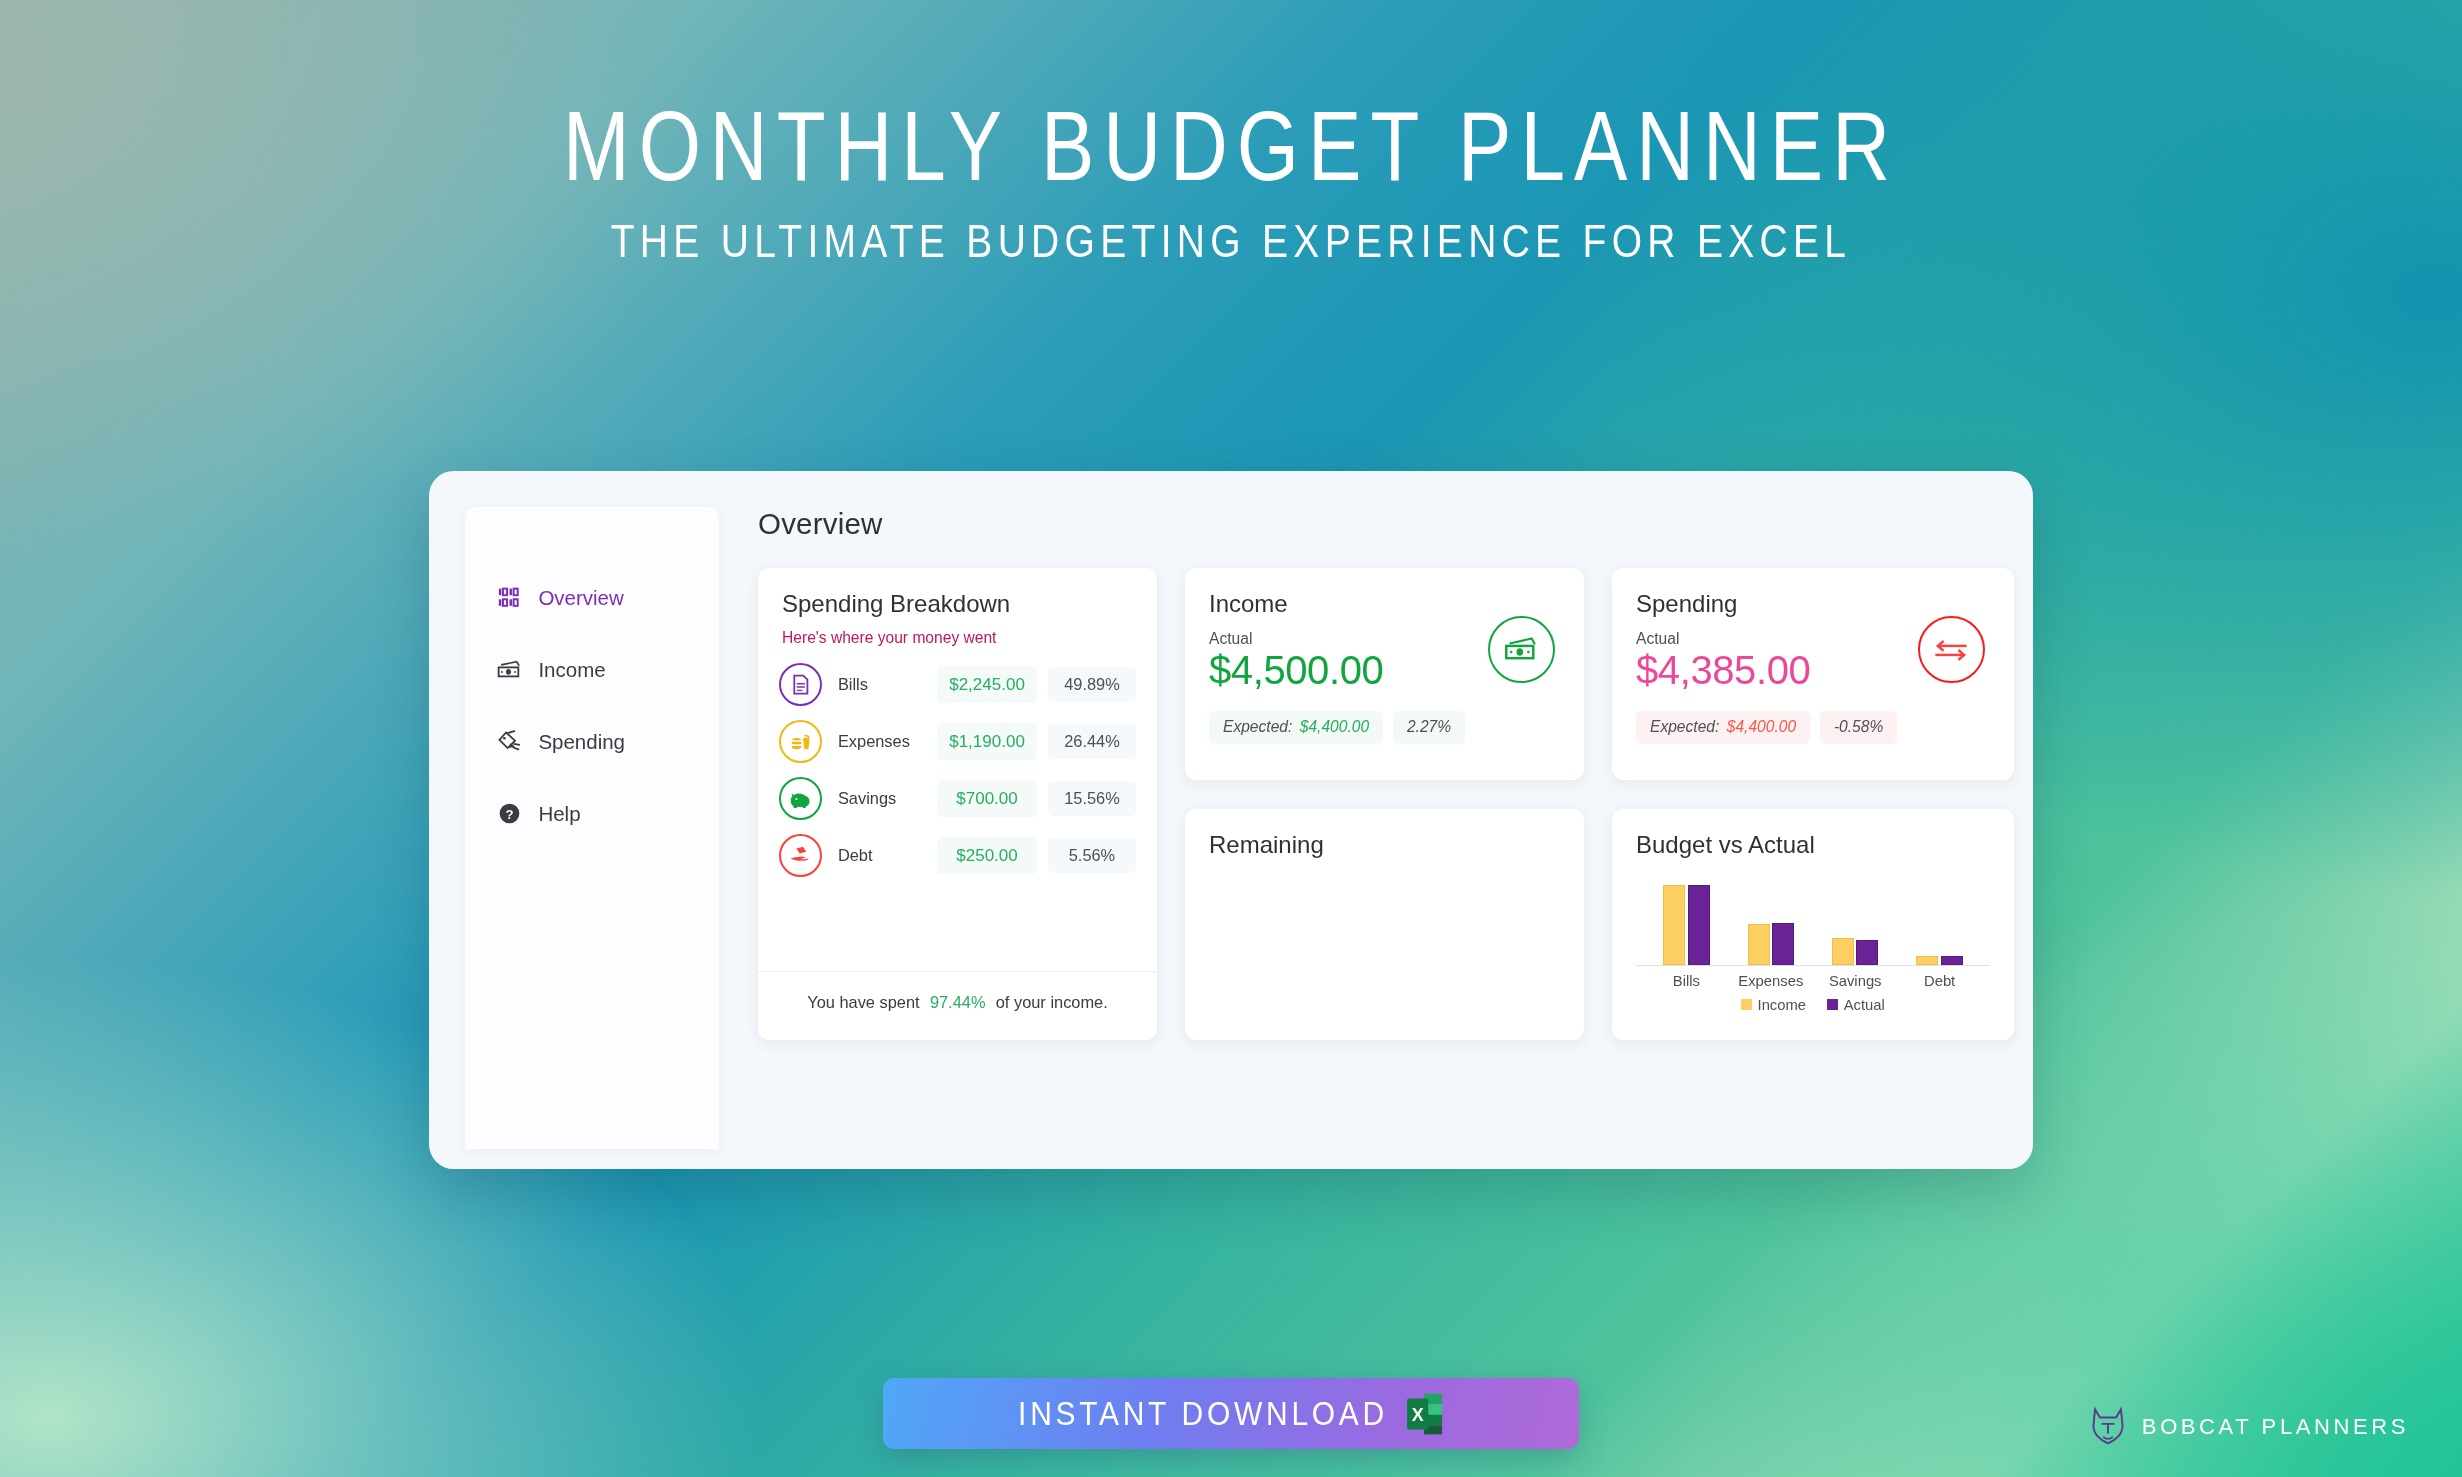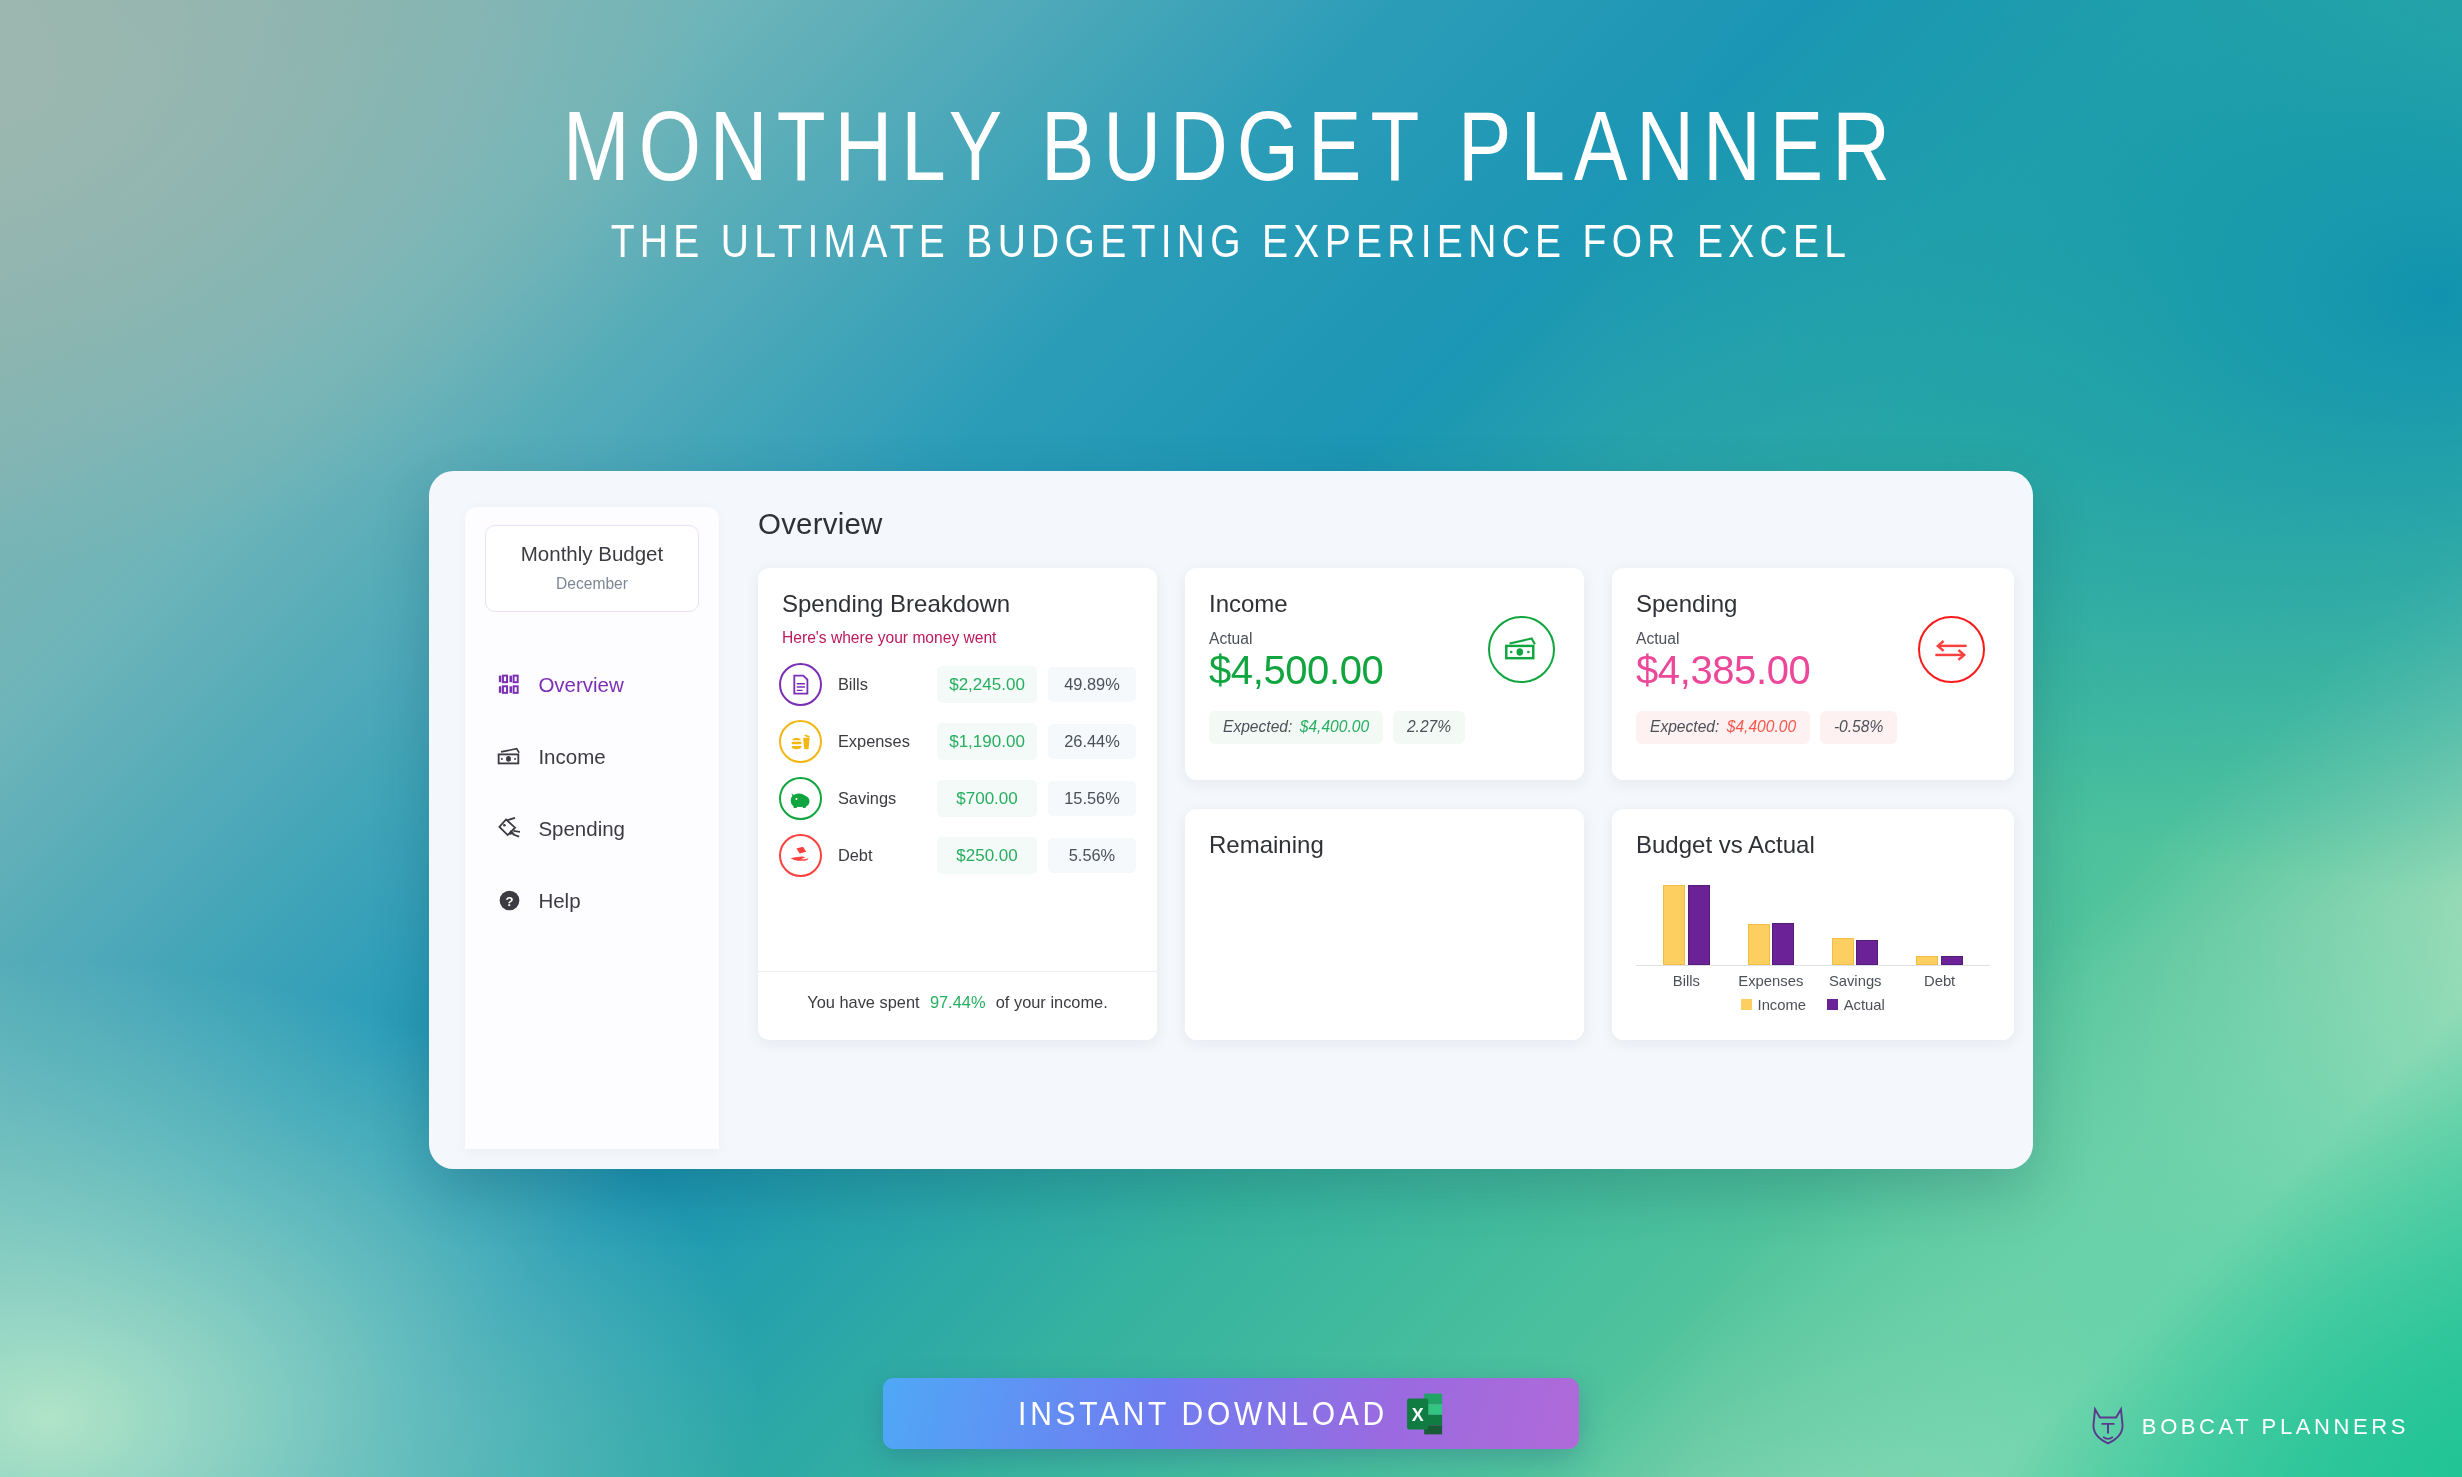--- a/index.html
+++ b/index.html
@@ -197,24 +197,20 @@
 <div class="layer">
 
   <div class="hero">
     <div class="hero-title">MONTHLY BUDGET PLANNER</div>
     <div class="hero-sub">THE ULTIMATE BUDGETING EXPERIENCE FOR EXCEL</div>
   </div>
 
   <div class="app-window">
 
     <div class="sidebar">
-      <div class="budget-chip">
-        <div class="budget-chip-title">Monthly Budget</div>
-        <div class="budget-chip-month">December</div>
-      </div>
 
       <div class="nav">
 
         <div class="nav-item active">
           <span class="nav-icon">
             <svg width="23" height="21.3" viewBox="0 0 28 26">
               <g fill="#7b2fb5">
                 <rect x="1" y="2" width="3" height="8"></rect>
                   <rect x="6" y="2" width="5" height="8" fill="none" stroke="#7b2fb5" stroke-width="2.4"></rect>
                 <rect x="14" y="2" width="3" height="8"></rect>

